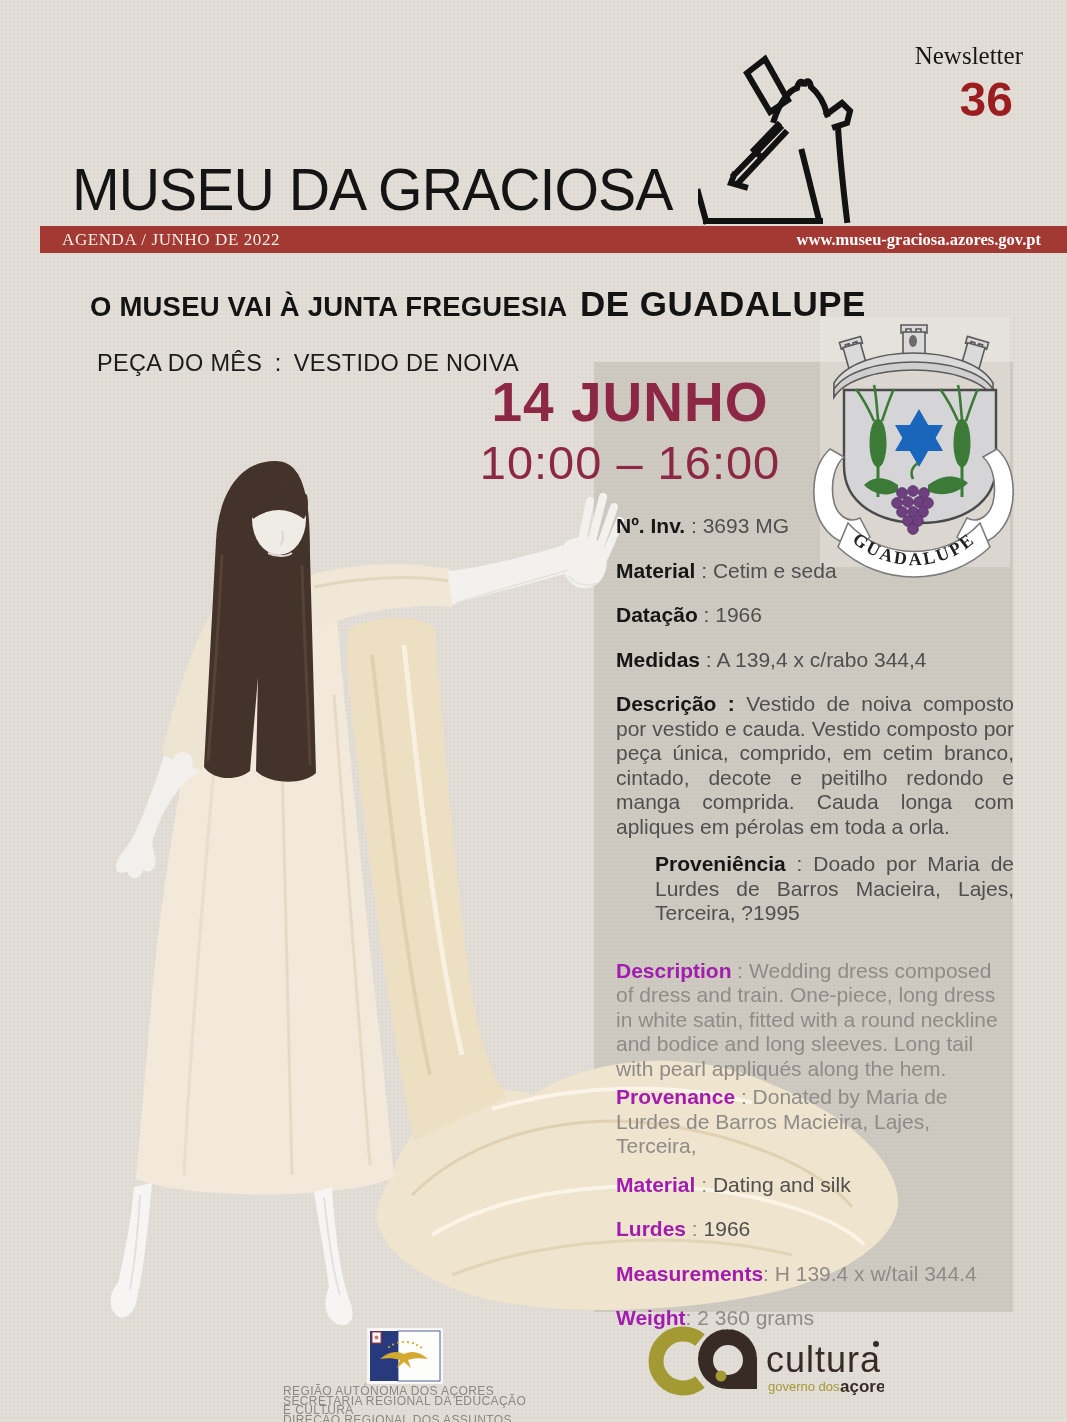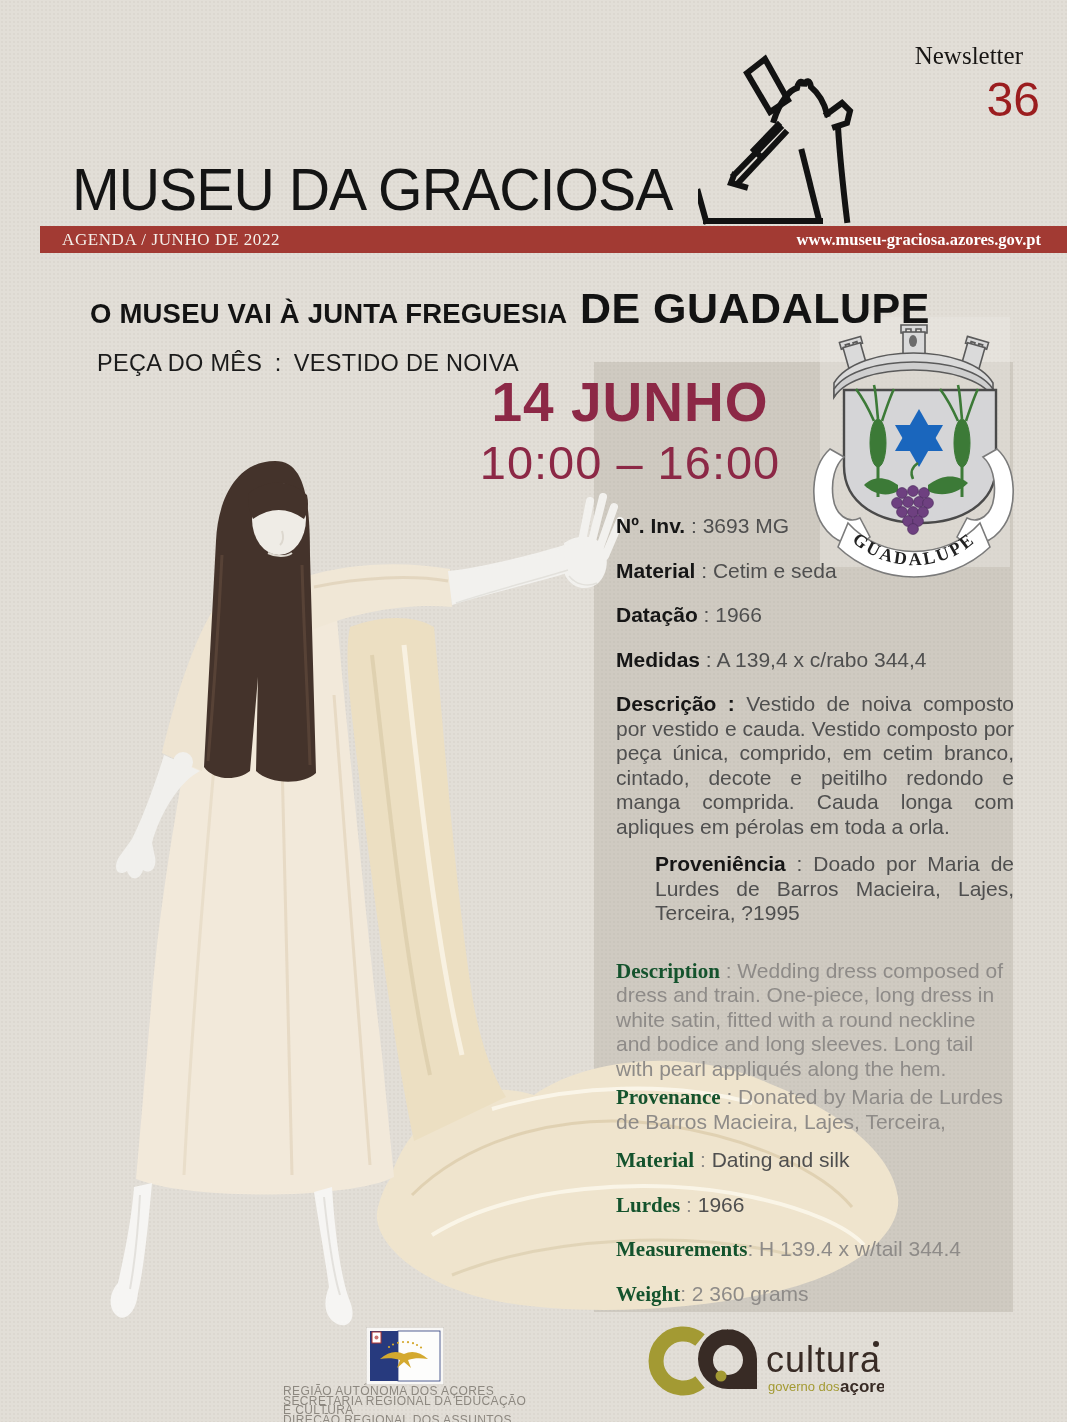--- a/index.html
+++ b/index.html
@@ -7,52 +7,52 @@
     width:1067px;height:1422px;position:relative;overflow:hidden;
     background:#e2ded7;
     font-family:"Liberation Sans",sans-serif;
   }
   .texture{position:absolute;inset:0;z-index:0;pointer-events:none;
     background-image:radial-gradient(rgba(110,100,90,.055) 1px,transparent 1px);
     background-size:4px 4px;}
   
   .newsletter-label{position:absolute;top:42px;right:44px;font-family:"Liberation Serif",serif;
     font-size:25px;color:#181614;}
-  .newsletter-number{position:absolute;top:72px;right:27px;font-size:48px;font-weight:normal;color:#9b1d1f;}
+  .newsletter-number{position:absolute;top:72px;right:54px;font-size:48px;font-weight:bold;color:#9b1d1f;}
   .windmill{position:absolute;left:698px;top:40px;}
   .museum-title{position:absolute;left:72px;top:156px;font-size:59px;font-weight:500;color:#141414;
     letter-spacing:-1px;white-space:nowrap;transform:scaleX(.97);transform-origin:left;}
   .bar{position:absolute;left:40px;right:0;top:226px;height:27px;background:#a23a33;z-index:5;
     display:flex;justify-content:space-between;align-items:center;padding:0 26px 0 22px;box-sizing:border-box;}
   .bar .agenda{font-family:"Liberation Serif",serif;font-size:17px;color:#f4f0ea;letter-spacing:.6px;}
   .bar .site{font-family:"Liberation Serif",serif;font-weight:bold;font-size:16.5px;color:#ffffff;}
   
   .headline{position:absolute;left:90px;top:284px;white-space:nowrap;color:#131313;z-index:5;}
   .headline .part1{font-size:27.5px;font-weight:bold;letter-spacing:.2px;}
-  .headline .part2{font-size:43px;font-weight:bold;letter-spacing:.5px;margin-left:8px;}
+  .headline .part2{font-size:35px;font-weight:bold;letter-spacing:.5px;margin-left:8px;}
   .piece{position:absolute;left:97px;top:350px;font-size:23.5px;color:#1b1b1b;z-index:5;white-space:nowrap;}
   .piece .plabel{letter-spacing:.3px;}
   .piece .psep{margin:0 6px;}
   .piece .pvalue{font-weight:500;letter-spacing:.3px;}
   .date-line{position:absolute;left:428px;top:370px;width:404px;text-align:center;
     color:#8c2846;font-size:55px;font-weight:bold;letter-spacing:1px;z-index:5;}
   .time-line{position:absolute;left:428px;top:435px;width:404px;text-align:center;
     color:#8c2846;font-size:47px;font-weight:500;letter-spacing:1px;z-index:5;}
   
   .panel{position:absolute;left:594px;top:362px;width:419px;height:950px;
     background:rgba(163,154,143,.30);z-index:1;}
   .mannequin{position:absolute;left:52px;top:435px;z-index:2;}
   .crest{position:absolute;left:806px;top:317px;z-index:3;}
   
   .info{position:absolute;left:616px;top:514px;width:398px;z-index:4;
     font-size:21px;line-height:24.5px;}
   .row{margin-bottom:20px;}
   .row b{font-weight:bold;}
   .lab-pt{color:#161616;}
-  .lab-en{color:#14532d;font-family:Liberation Serif, serif;}
+  .lab-en{color:#a21caf;}
   .val{color:#4f4f4f;}
   .val-en{color:#8e8b88;}
   .para{text-align:justify;}
   .mb13{margin-bottom:13px;} .mb33{margin-bottom:33px;margin-left:39px;} .mb4{margin-bottom:4px;}
   .mb14{margin-bottom:14px;} .mb21{margin-bottom:21px;}
   
   .flag{position:absolute;left:366px;top:1327px;z-index:5;}
   .flag-caption{position:absolute;left:283px;top:1387px;width:245px;z-index:5;
     font-size:12px;line-height:9.5px;color:#8d8880;letter-spacing:.4px;}
   .cultura{position:absolute;left:644px;top:1320px;z-index:5;}

